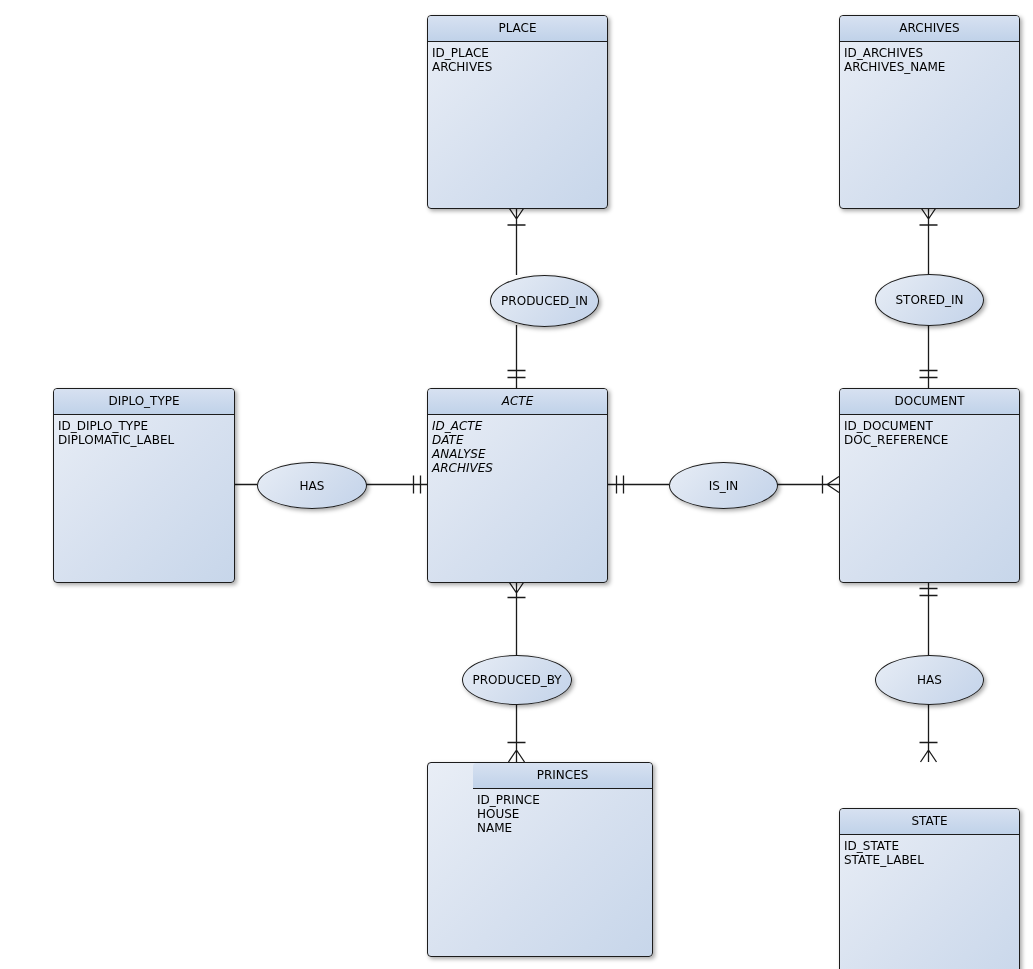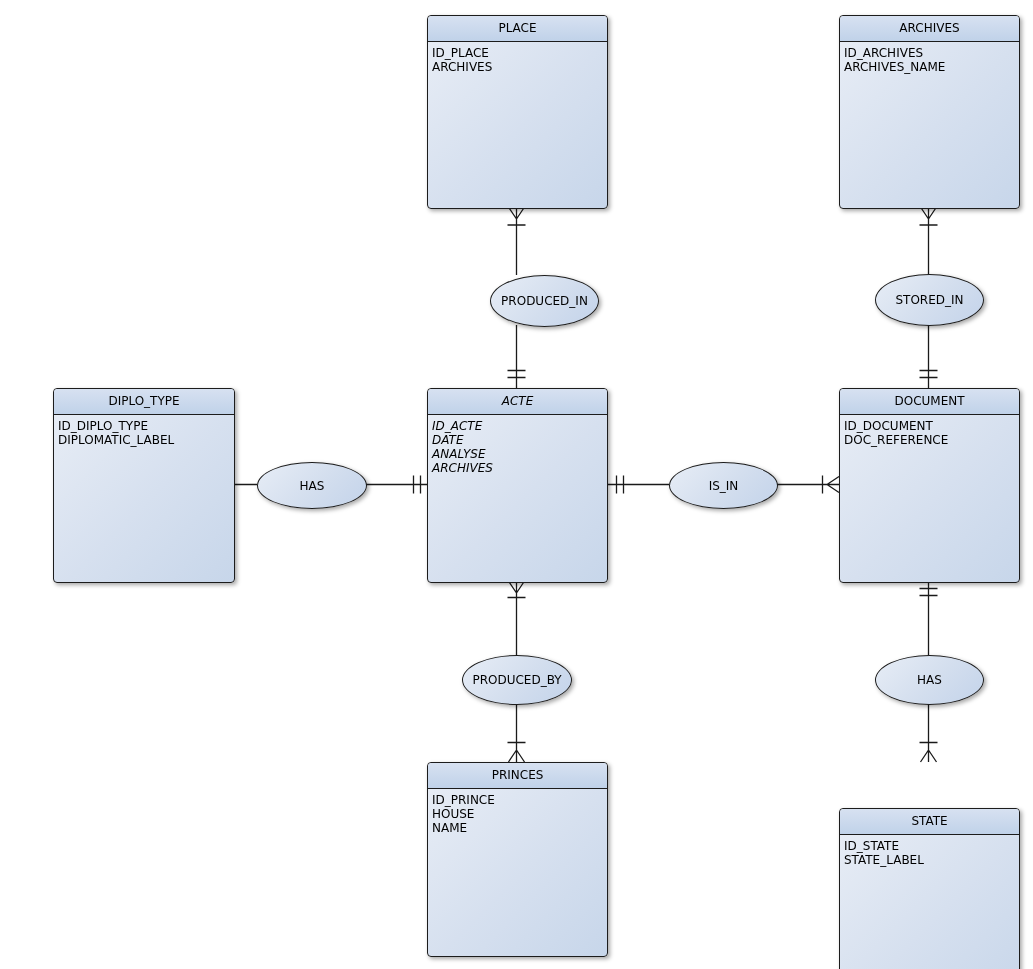--- a/index.html
+++ b/index.html
@@ -114,21 +114,21 @@
   </div>
 
   <div class="entity" style="left:839px;top:388px;width:179px;height:193px;">
     <div class="entity-header">DOCUMENT</div>
     <div class="entity-body">
       <div class="attr">ID_DOCUMENT</div>
       <div class="attr">DOC_REFERENCE</div>
     </div>
   </div>
 
-  <div class="entity" style="left:427px;top:762px;width:179px;height:193px;">
+  <div class="entity" style="left:427px;top:762px;width:179px;height:193px;padding-left:45px;">
     <div class="entity-header">PRINCES</div>
     <div class="entity-body">
       <div class="attr">ID_PRINCE</div>
       <div class="attr">HOUSE</div>
       <div class="attr">NAME</div>
     </div>
   </div>
 
   <div class="entity" style="left:839px;top:800px;width:179px;height:193px;margin-top:8px;">
     <div class="entity-header">STATE</div>

